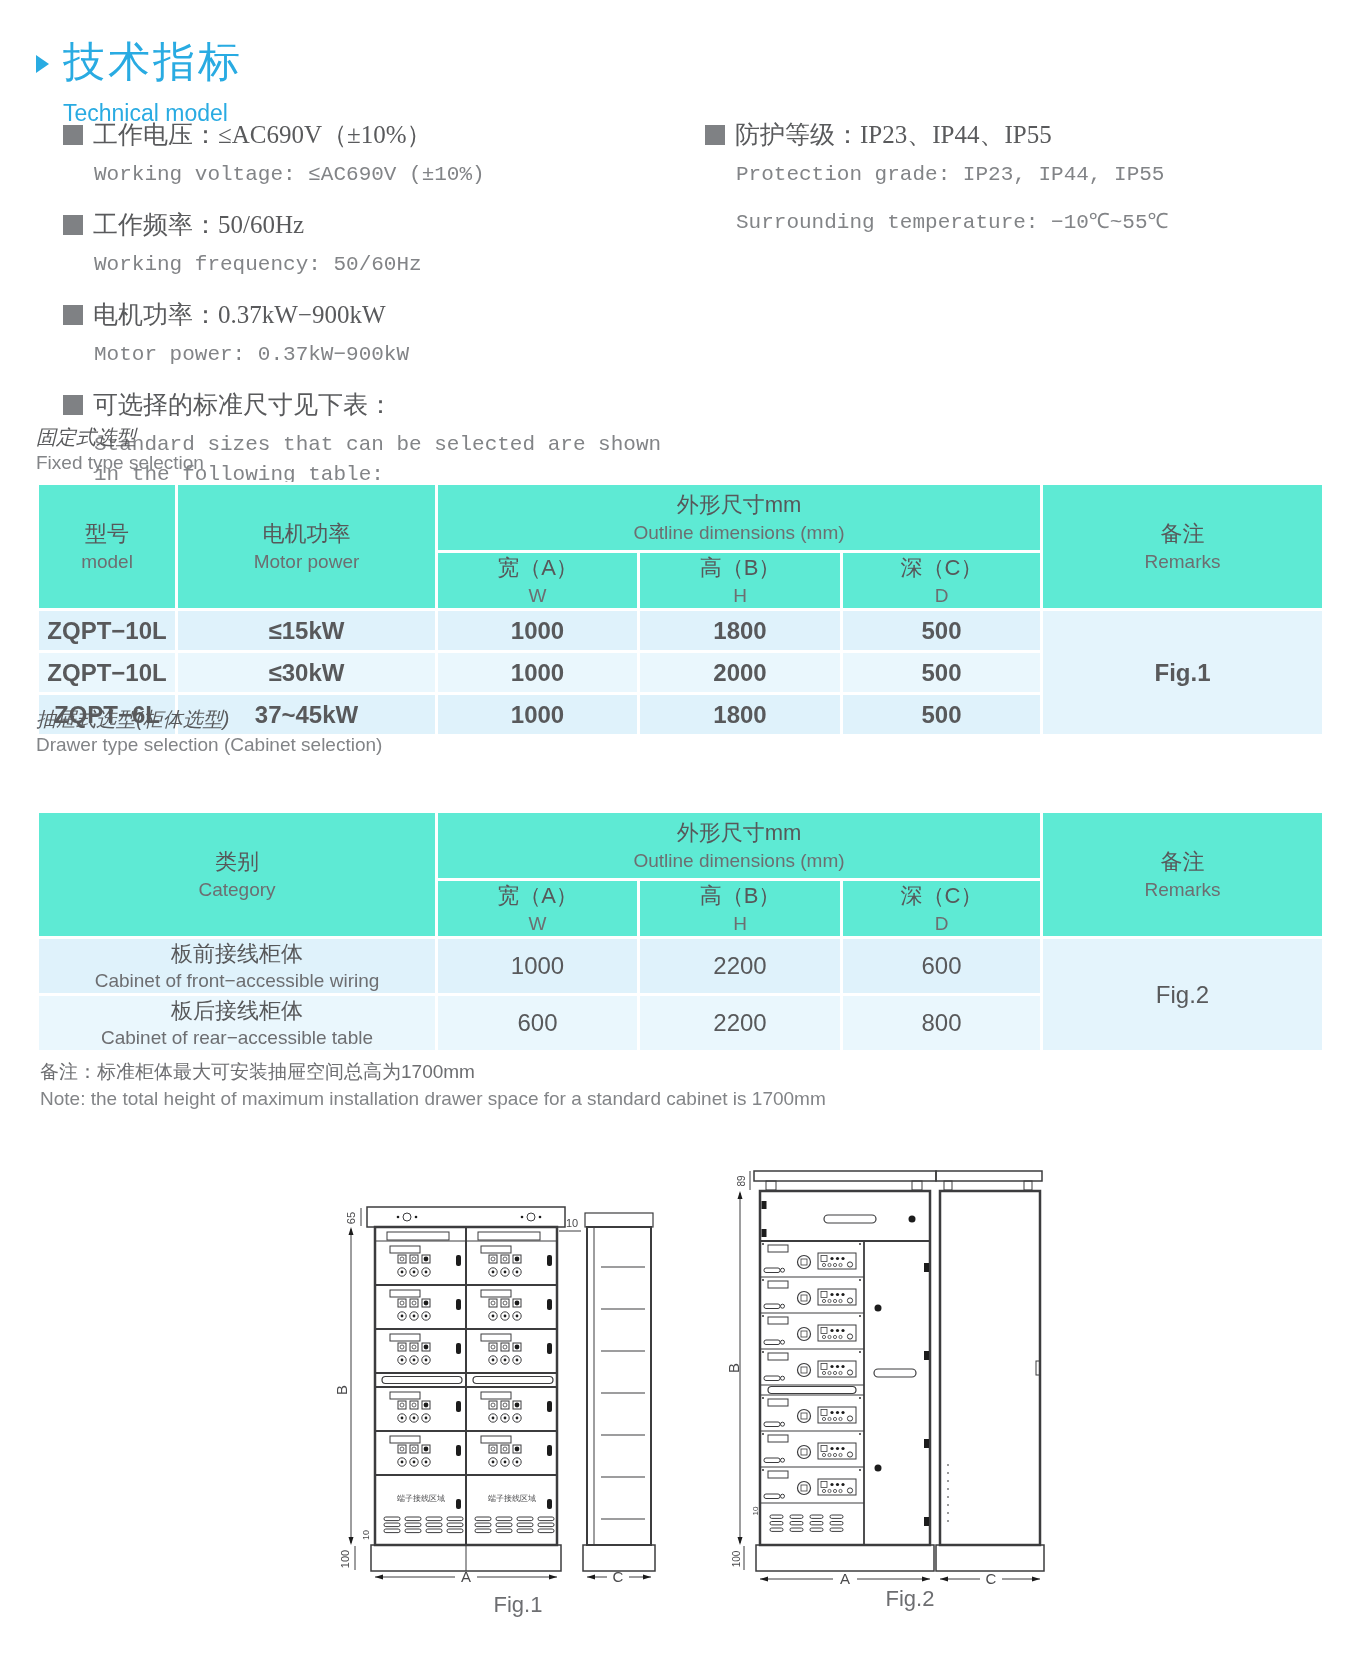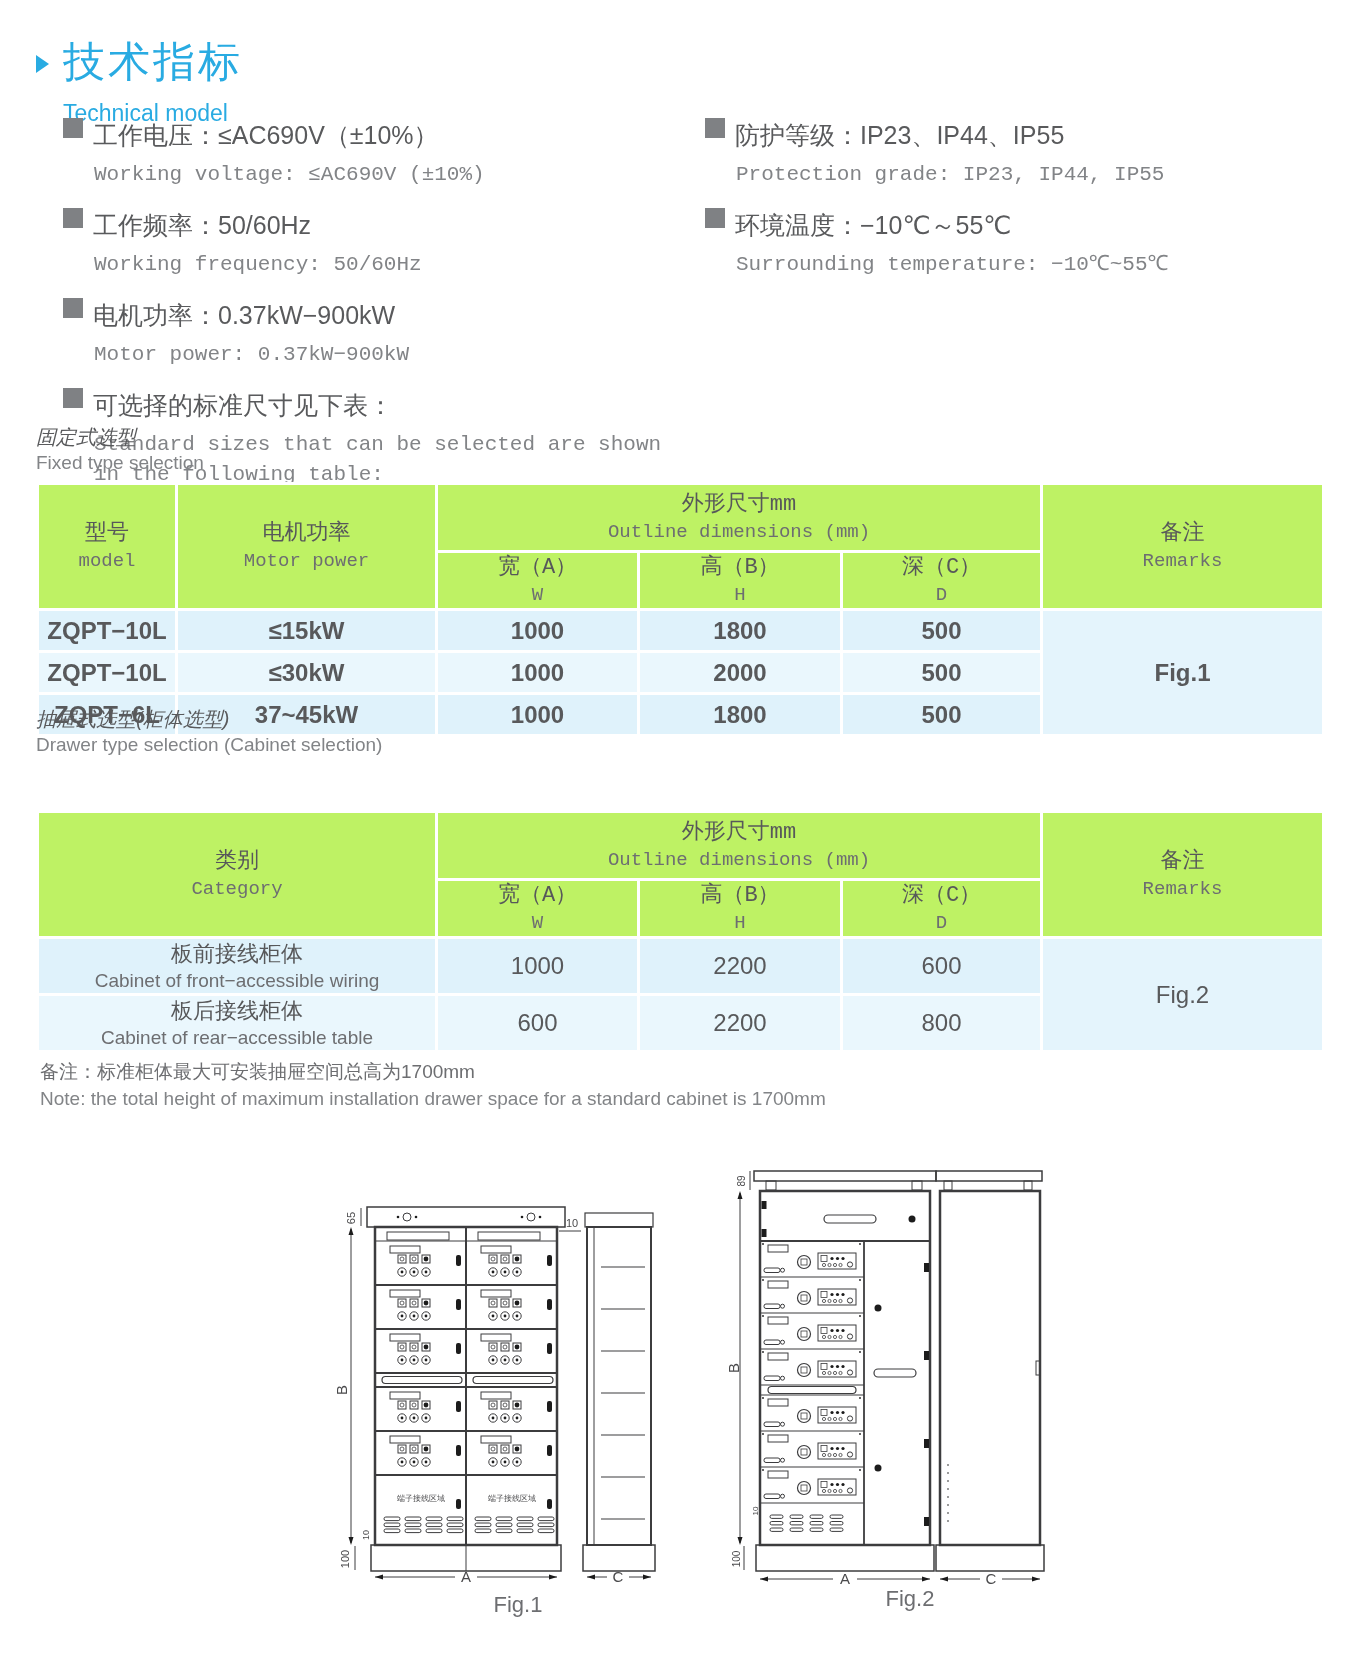--- a/index.html
+++ b/index.html
@@ -9,32 +9,32 @@
   .title-block{position:absolute;left:36px;top:34px;}
   .title-row{display:flex;align-items:center;}
   .arrow{width:0;height:0;border-left:13px solid #29abe2;border-top:9px solid transparent;
          border-bottom:9px solid transparent;margin-right:14px;margin-top:4px;}
   .title-zh{font-size:42px;color:#29abe2;letter-spacing:3px;}
   .title-en{font-size:23px;color:#29abe2;margin:10px 0 0 27px;}
   
   .specs{position:absolute;top:118px;}
   .specs.left{left:63px;width:600px;}
   .specs.right{left:705px;width:600px;}
-  .spec-zh{display:flex;font-size:25px;color:#595a5c;line-height:34px;}
+  .spec-zh{display:flex;align-items:center;font-size:25px;color:#595a5c;line-height:34px;font-family:Liberation Serif, serif;}
   .bullet{width:20px;height:20px;background:#7f8184;margin-right:10px;flex:0 0 auto;}
   .spec-en{font-size:21px;color:#828487;line-height:30px;margin:8px 0 18px 31px;font-family:Liberation Mono, monospace;}
   .spec-item.last{margin-top:14px;}
   
   .seclabel{position:absolute;left:36px;}
   .seclabel .zh{font-size:20px;color:#595a5c;line-height:26px;font-style:italic;}
   .seclabel .en{font-size:19px;color:#828487;line-height:26px;}
   
   table.spec{border-collapse:collapse;table-layout:fixed;width:1286px;}
   table.spec td{border:3px solid #fff;text-align:center;vertical-align:middle;padding:0;}
-  td.hd{background:#bef264;font-family:Liberation Mono, monospace;}
+  td.hd{background:#5eead4;}
   .hzh{font-size:22px;color:#57585a;line-height:30px;}
   .hen{font-size:19px;color:#6d6e71;line-height:25px;}
   td.odd{background:#dff2fb;}
   td.even{background:#eaf7fd;}
   td.remark{background:#e4f4fc;font-size:24px;color:#58595b;}
   .val{font-size:24px;color:#58595b;}
   .cat-zh{font-size:22px;color:#57585a;line-height:28px;}
   .cat-en{font-size:19px;color:#6d6e71;line-height:25px;}
   .t1{position:absolute;left:36px;top:482px;}
   .t2{position:absolute;left:36px;top:810px;}
@@ -97,24 +97,20 @@
 
   <div class="specs right">
     <div class="spec-item">
       <div class="spec-zh">
           <span class="bullet"></span>
           <span>防护等级：IP23、IP44、IP55</span>
         </div>
       <div class="spec-en">Protection grade: IP23, IP44, IP55</div>
     </div>
     <div class="spec-item">
-      <div class="spec-zh">
-          <span class="bullet"></span>
-          <span>环境温度：−10℃～55℃</span>
-        </div>
       <div class="spec-en">Surrounding temperature: −10℃~55℃</div>
     </div>
   </div>
 
   <div class="seclabel" style="top:424px;">
     <div class="zh">固定式选型</div>
     <div class="en">Fixed type selection</div>
   </div>
 
   <div class="t1">

